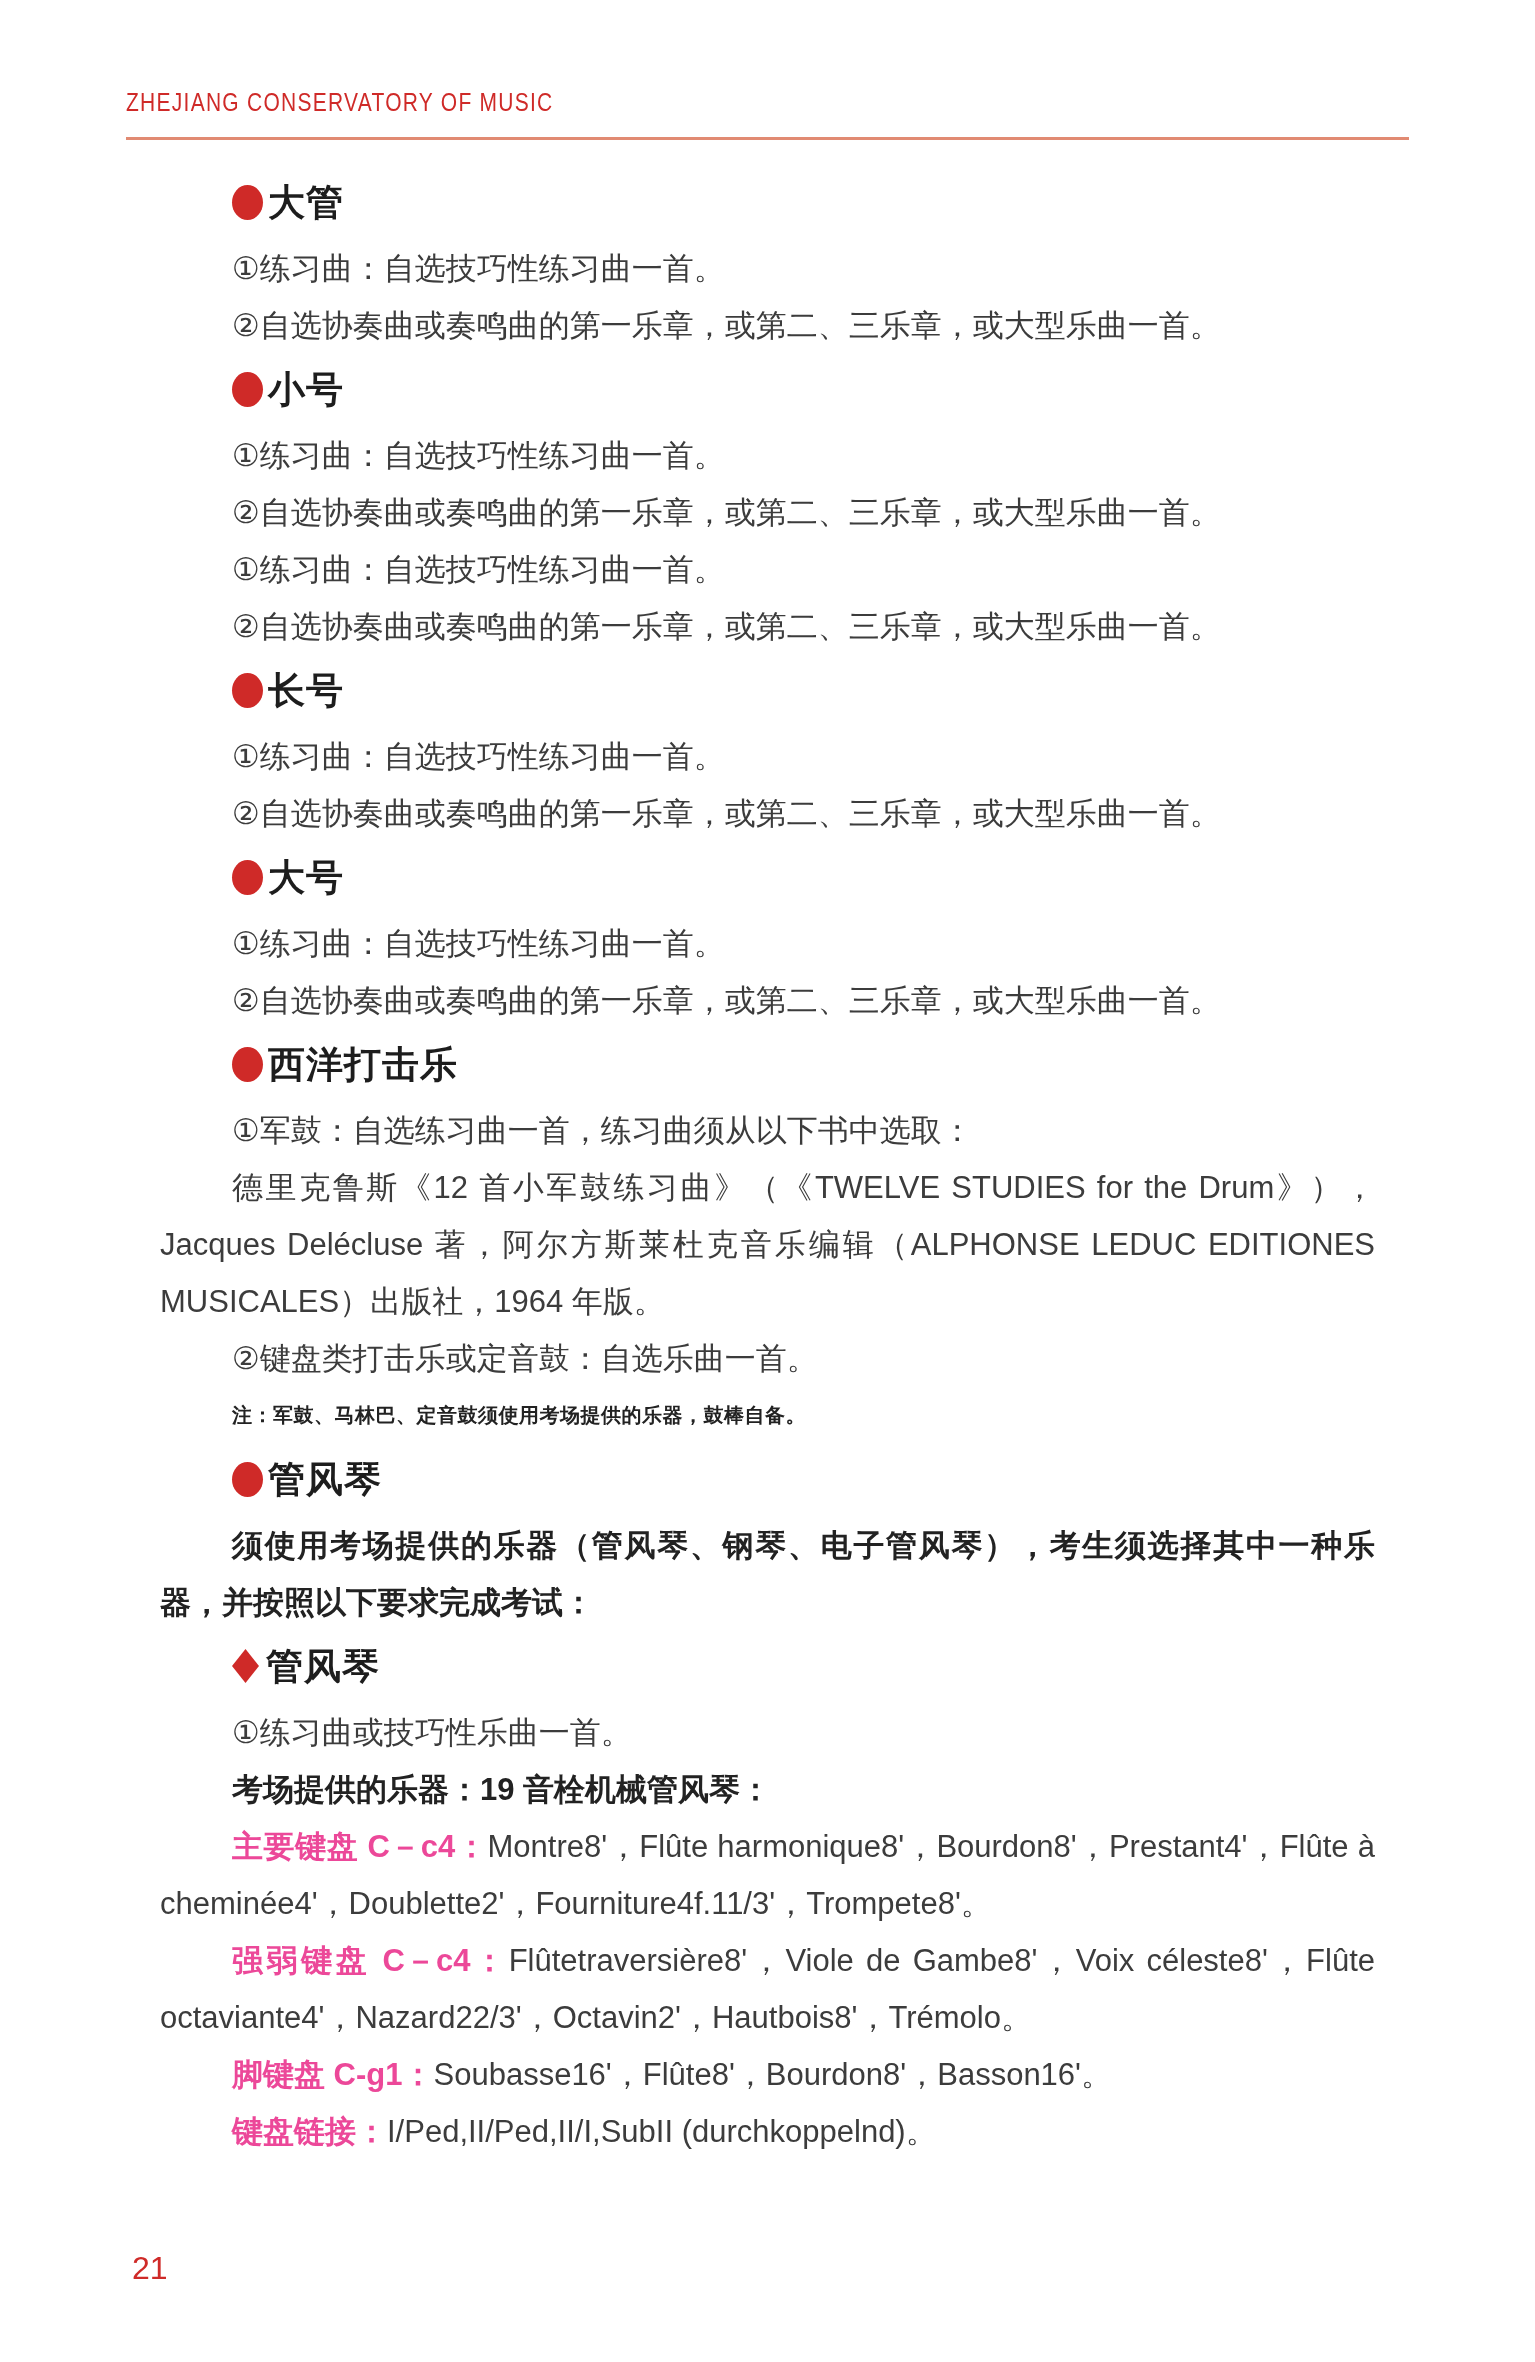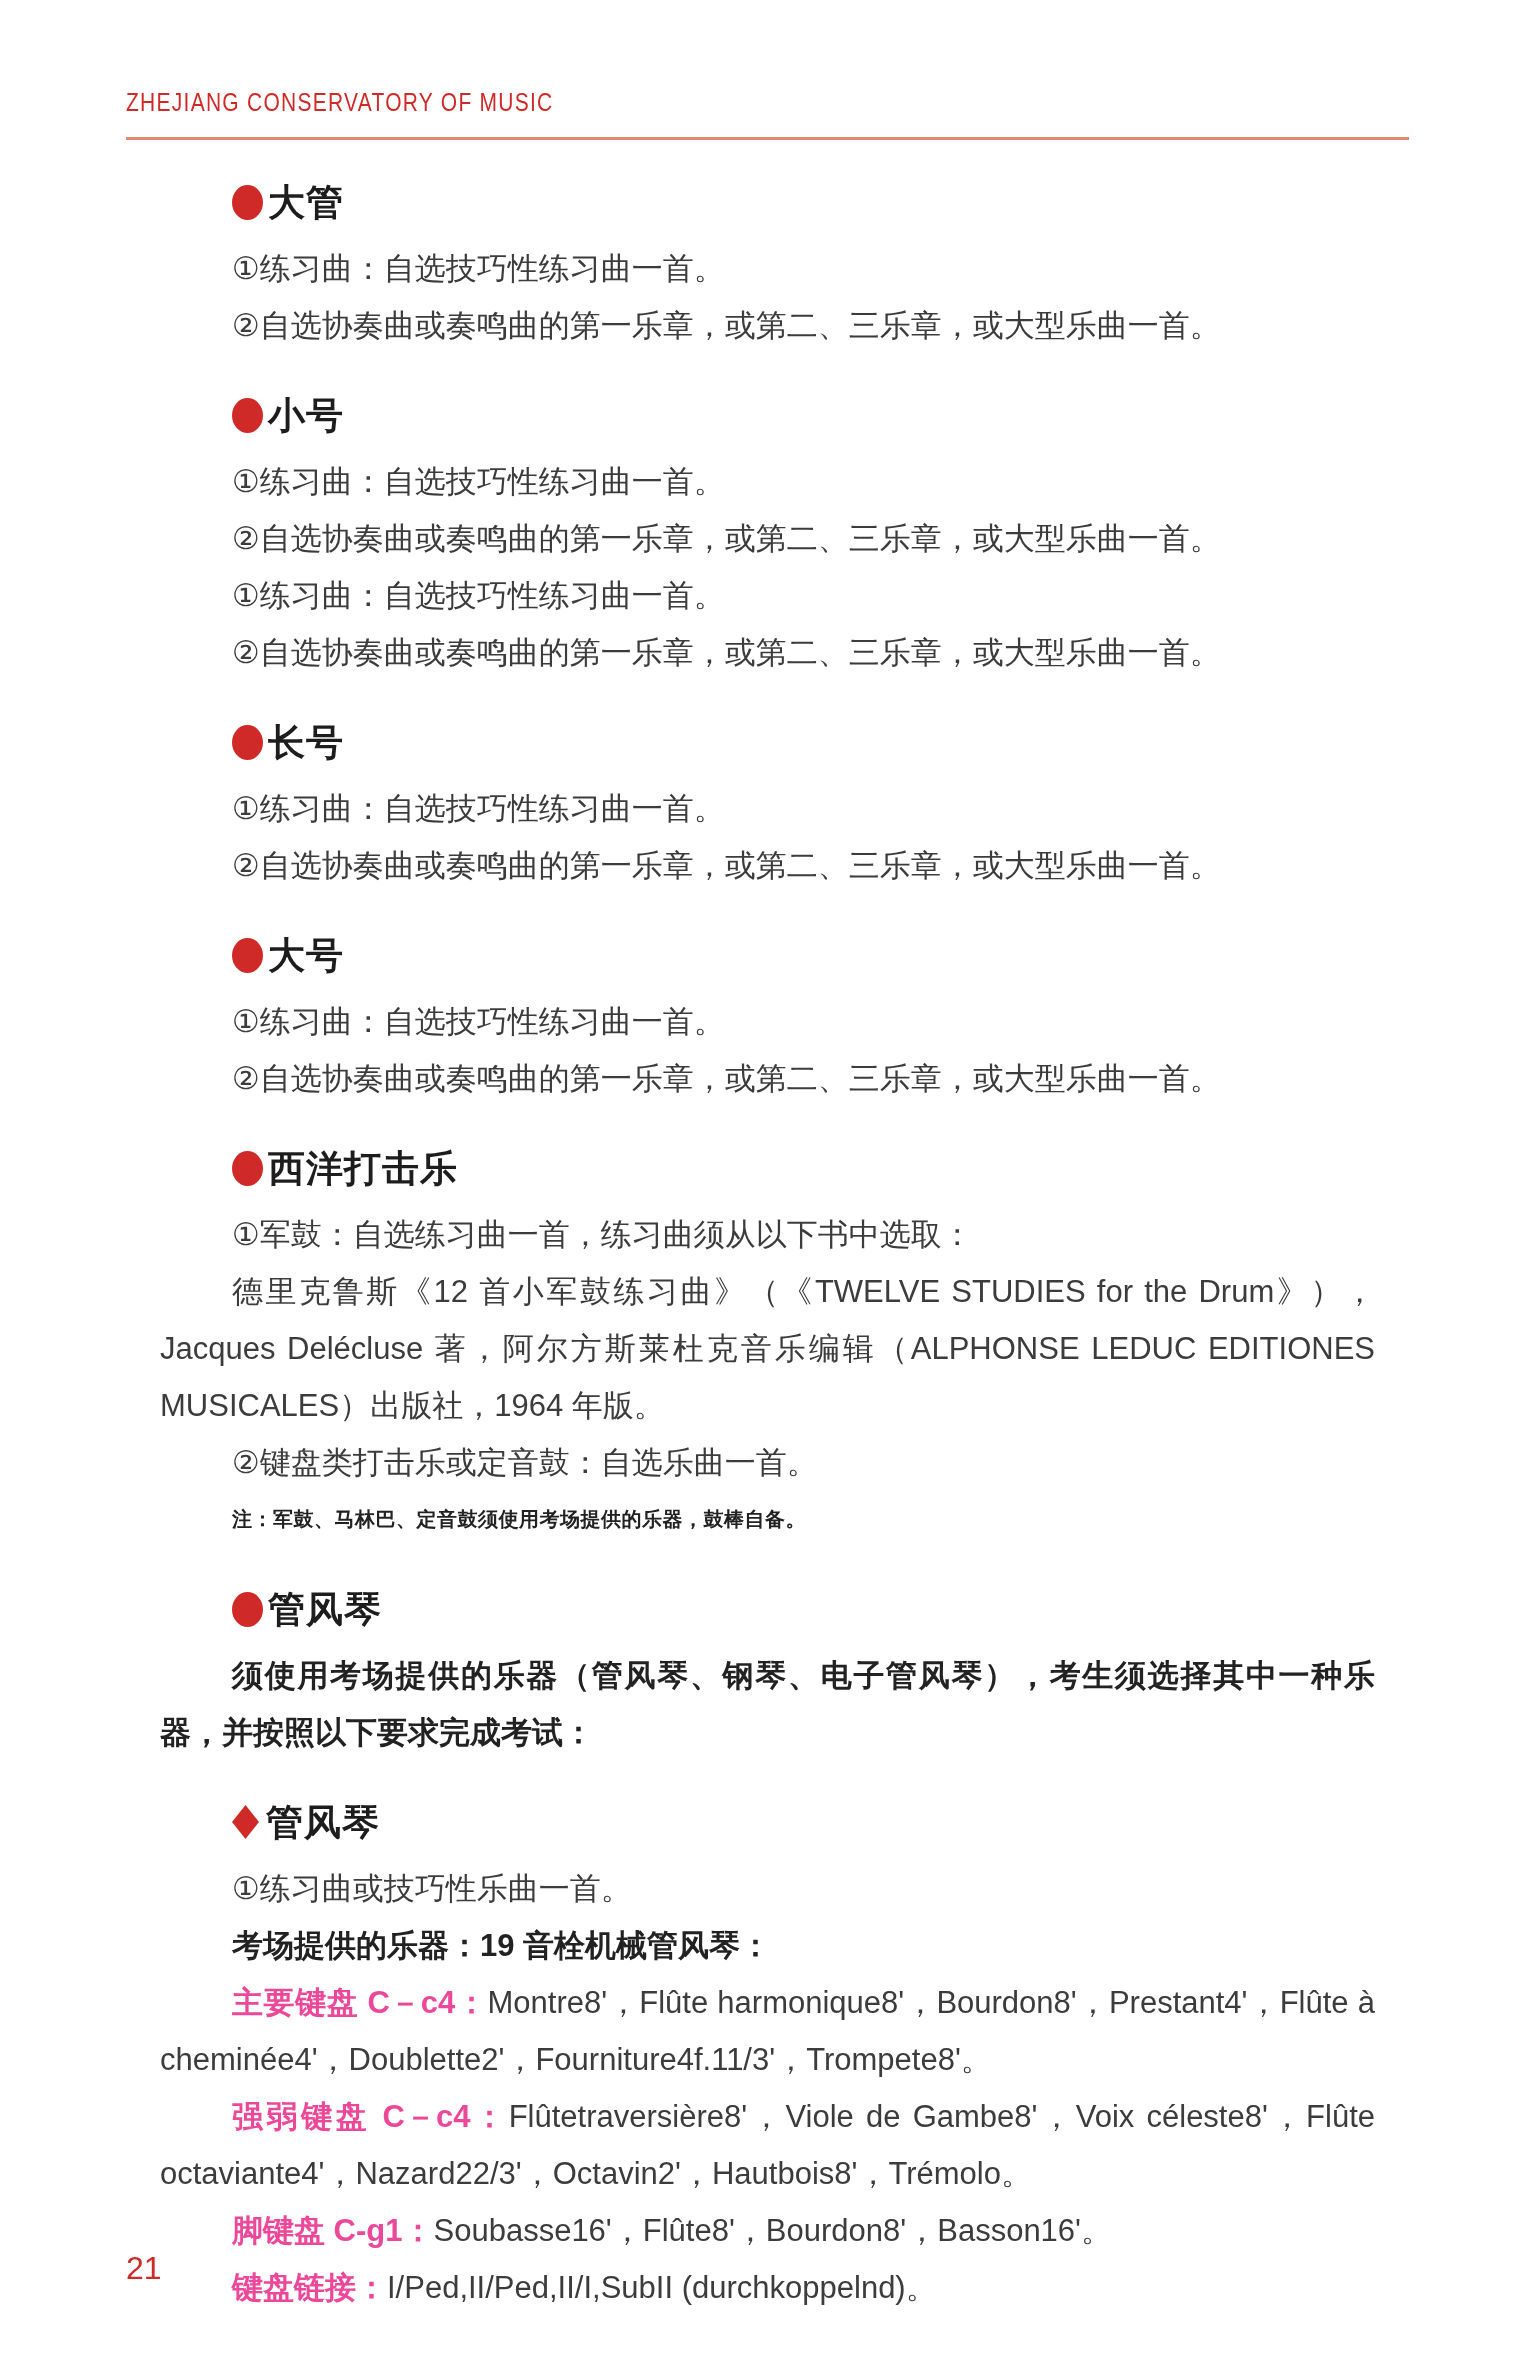--- a/index.html
+++ b/index.html
@@ -33,21 +33,21 @@
     white-space:nowrap;
   }
   main{
     margin:40px 160px 0 160px;
     color:var(--text);
     font-size:31px;
     line-height:57px;
   }
   .sec-h{
     padding-left:72px;
-    margin-top:39px;
+    margin-top:13px;
     margin-bottom:12px;
     line-height:46px;
     white-space:nowrap;
   }
   .sec-title{
     font-size:37px;
     font-weight:700;
     color:var(--heading);
     letter-spacing:1px;
   }
@@ -77,21 +77,21 @@
     font-size:20px;
     color:#222;
     letter-spacing:0.5px;
   }
   .spec-label{
     font-weight:700;
     color:#ec4899;
   }
   .page-num{
     position:absolute;
-    left:126px;
+    left:132px;
     top:2248px;
     color:var(--accent);
     font-size:32px;
     line-height:40px;
   }
 </style>
 </head>
 <body>
 
 <div class="page">

